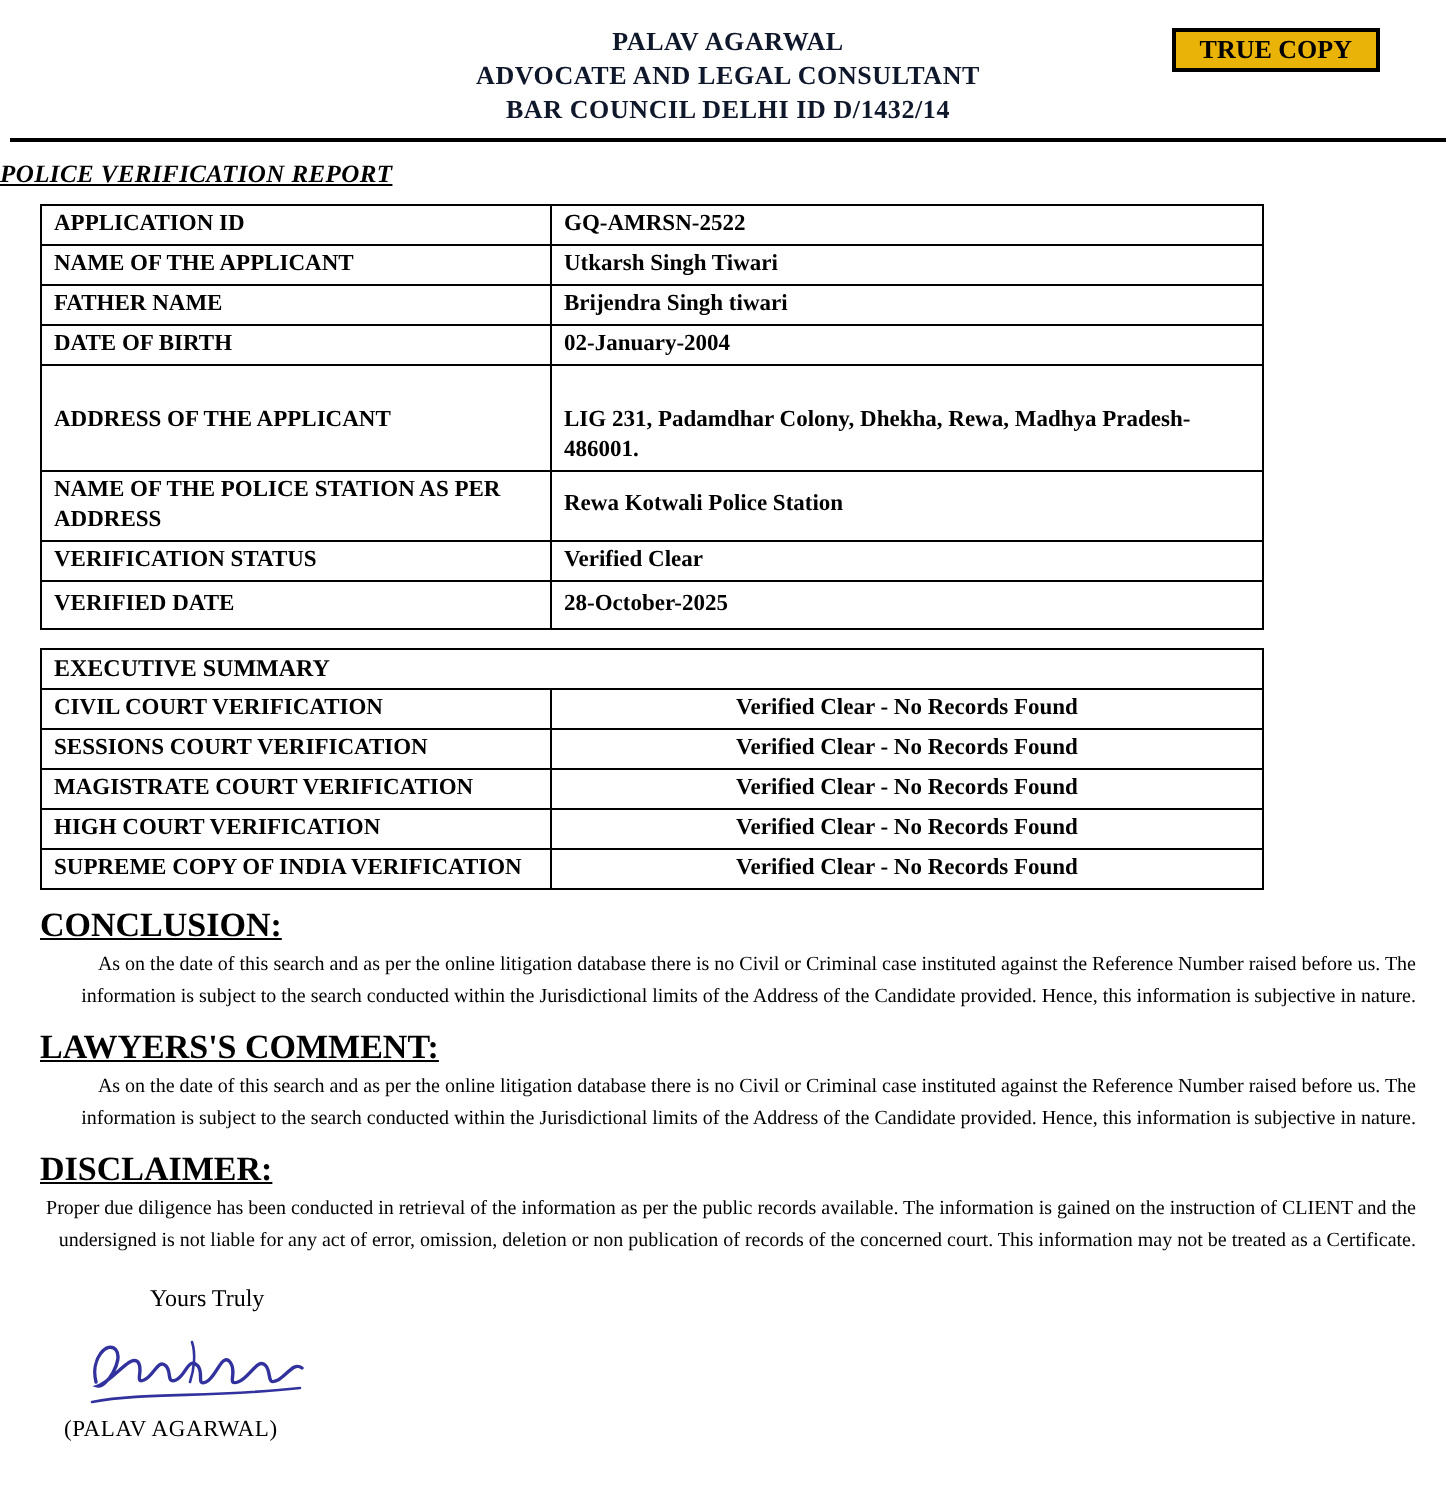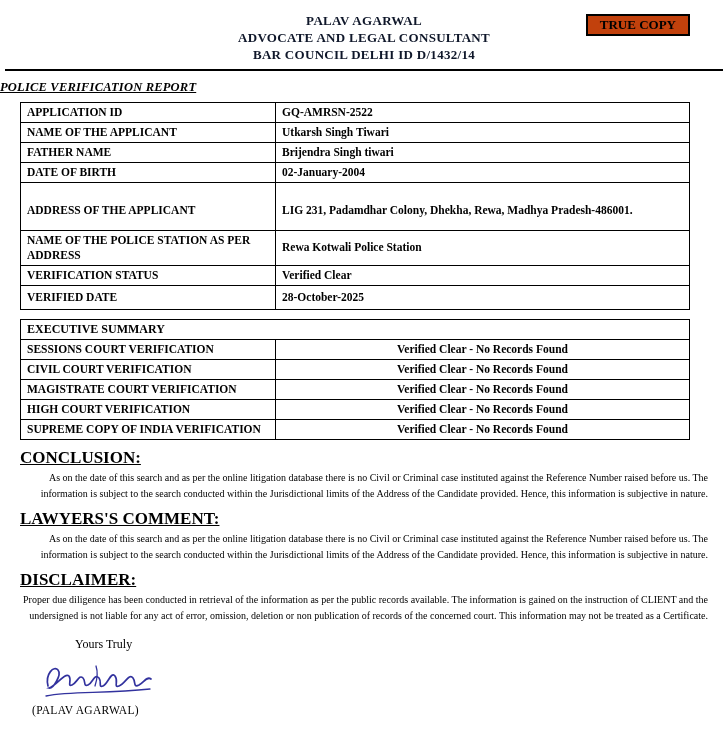--- a/index.html
+++ b/index.html
@@ -19,40 +19,40 @@
   .letterhead div { font-size: 13px; line-height: 17px; letter-spacing: 0.3px; }
   .true-copy {
     position: absolute;
     top: 14px;
     right: 38px;
     border: 2px solid #000;
     padding: 1px 12px;
     font-size: 13px;
     font-weight: bold;
     color: #000;
-    background: #c2410c;
+    background: #eab308;
   }
   .rule {
     border: none;
     border-top: 2px solid #000;
     margin: 6px 5px 0 5px;
   }
   .report-title {
     text-align: left;
     font-weight: bold;
     font-size: 12.5px;
     text-decoration: underline;
     margin: 9px 0 7px 0;
     letter-spacing: 0.2px;
     font-style: italic;
   }
   
   table {
     border-collapse: collapse;
-    width: 670px;
+    width: 612px;
     margin: 0 20px;
   }
   td, th {
     border: 1px solid #000;
     font-size: 11.5px;
     font-weight: bold;
     padding: 2px 6px;
     line-height: 1.3;
     vertical-align: middle;
   }
@@ -149,25 +149,25 @@
       </tr>
     </tbody>
   </table>
 
   <table class="summary-table">
     <tbody>
       <tr>
         <th colspan="2">EXECUTIVE SUMMARY</th>
       </tr>
       <tr>
+        <td class="col-label">CIVIL COURT VERIFICATION</td>
+        <td class="col-value">Verified Clear - No Records Found</td>
+      </tr>
+      <tr>
         <td class="col-label">SESSIONS COURT VERIFICATION</td>
-        <td class="col-value">Verified Clear - No Records Found</td>
-      </tr>
-      <tr>
-        <td class="col-label">CIVIL COURT VERIFICATION</td>
         <td class="col-value">Verified Clear - No Records Found</td>
       </tr>
       <tr>
         <td class="col-label">MAGISTRATE COURT VERIFICATION</td>
         <td class="col-value">Verified Clear - No Records Found</td>
       </tr>
       <tr>
         <td class="col-label">HIGH COURT VERIFICATION</td>
         <td class="col-value">Verified Clear - No Records Found</td>
       </tr>

